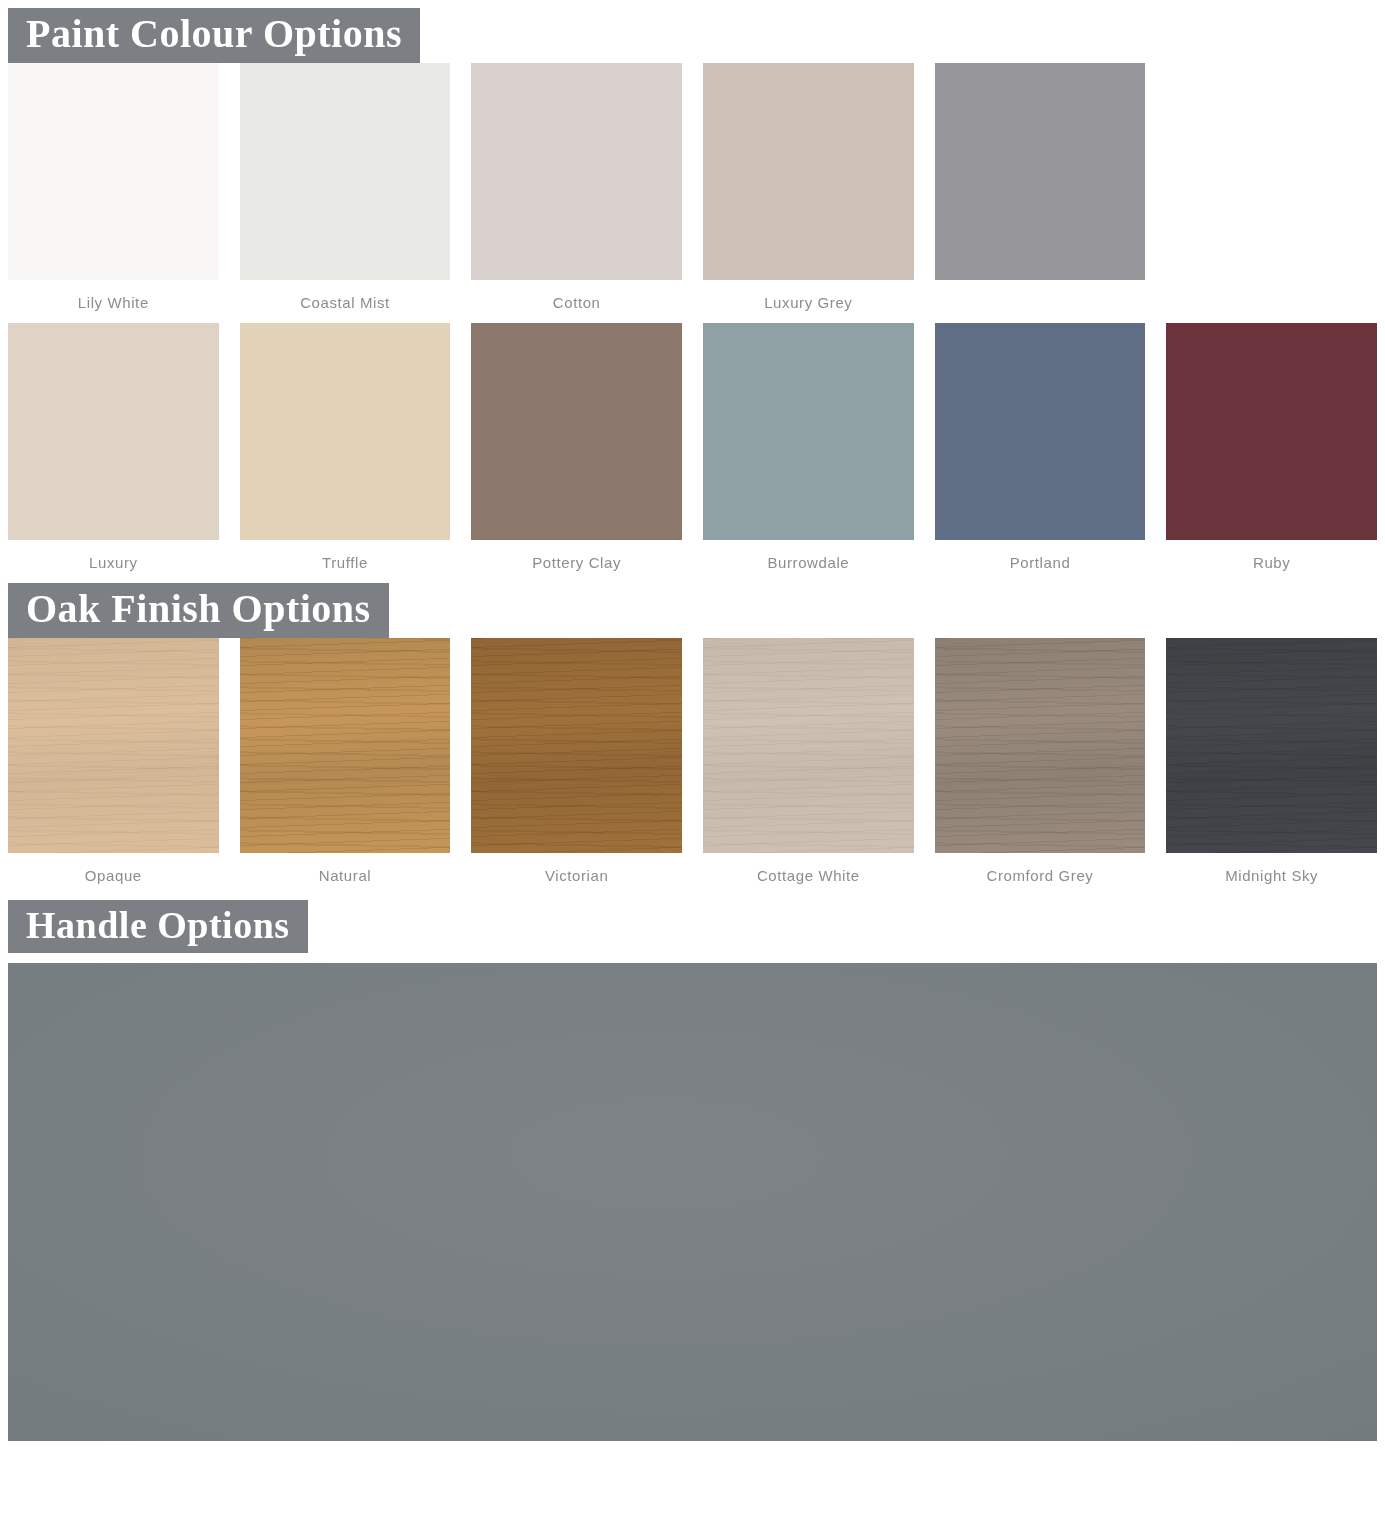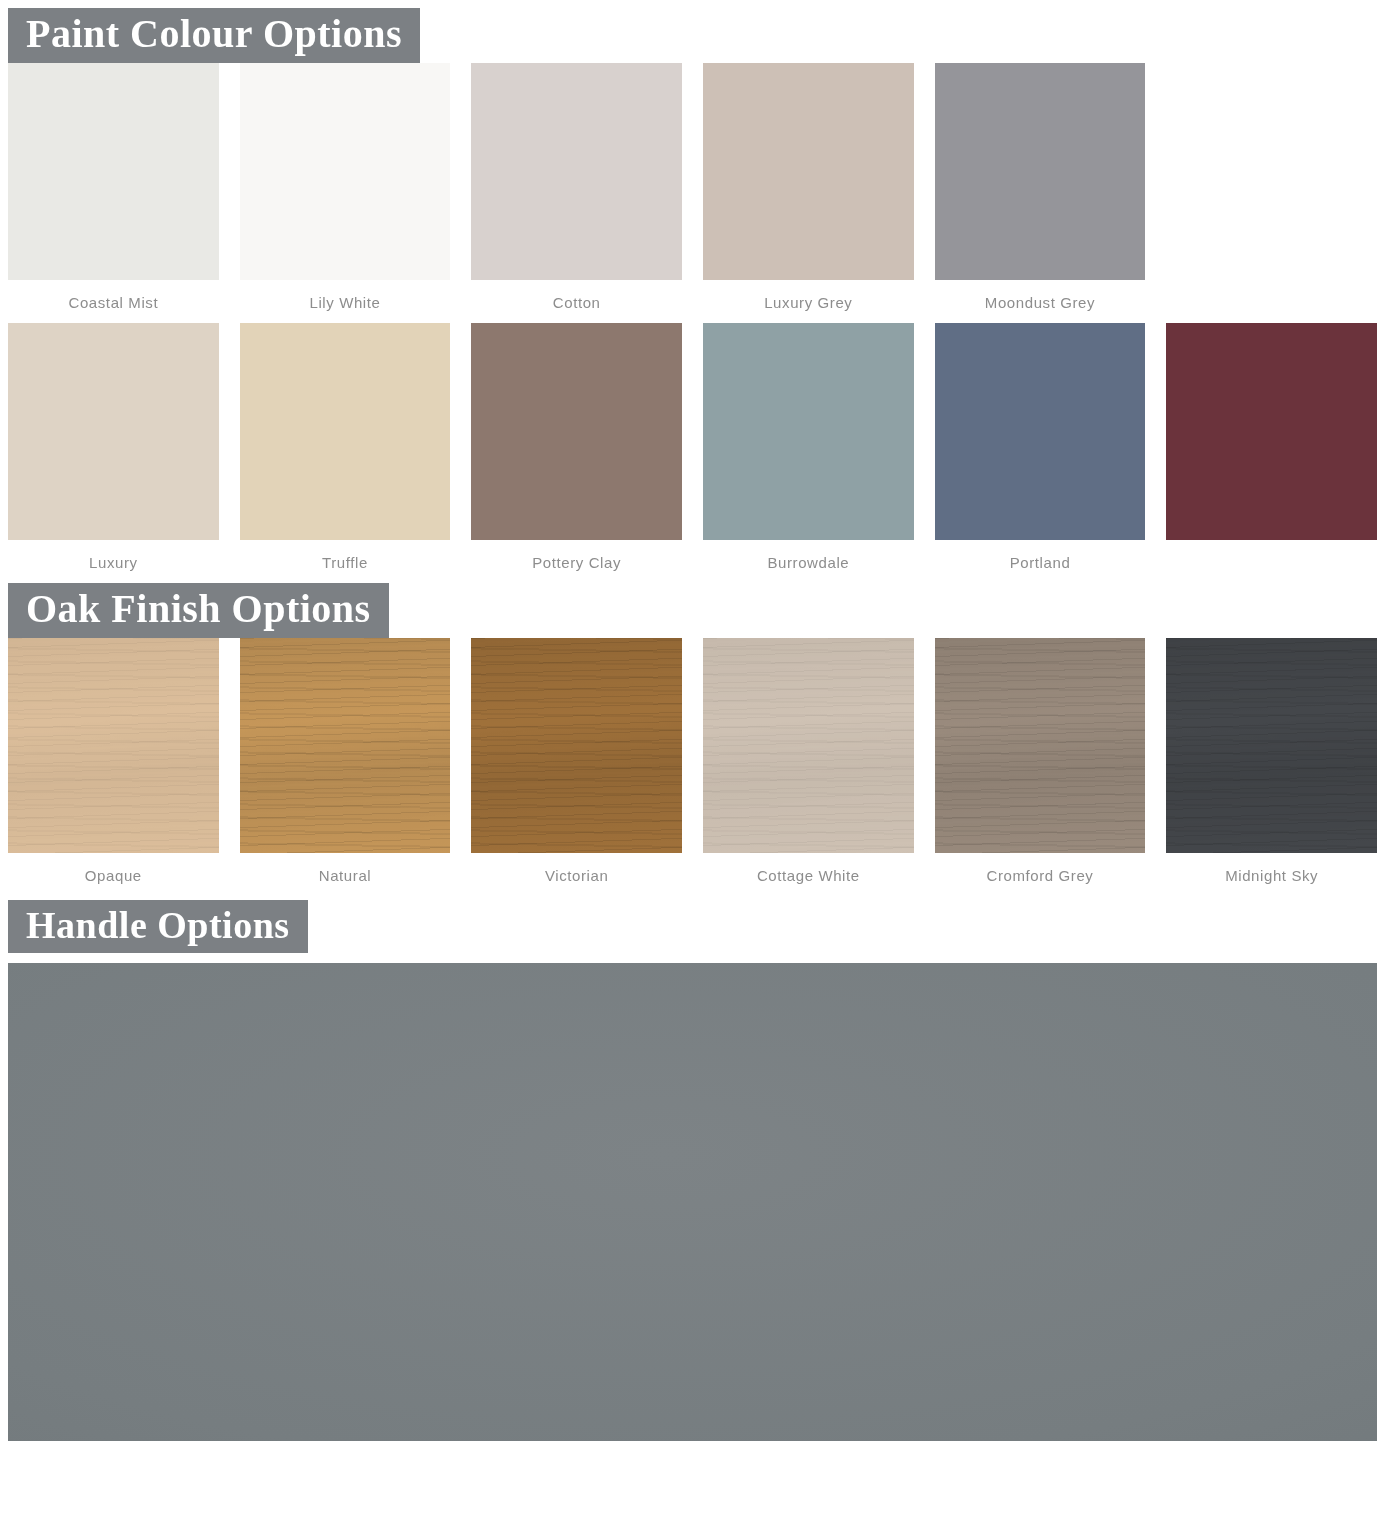--- a/index.html
+++ b/index.html
@@ -86,38 +86,37 @@
 </head>
 <body>
 
 <div class="page">
 
   <div>
     <h2 class="section-heading" id="heading-paint">Paint Colour Options</h2>
 
     <div class="swatch-grid paint" id="paint-row-1">
         <div class="swatch-cell">
+          <div class="swatch-chip" style="background: rgb(248, 247, 245);"></div>
+          <div class="swatch-label">Lily White</div>
+        </div>
+        <div class="swatch-cell">
           <div class="swatch-chip" style="background: rgb(233, 233, 229);"></div>
           <div class="swatch-label">Coastal Mist</div>
-        </div>
-        <div class="swatch-cell">
-          <div class="swatch-chip" style="background: rgb(248, 247, 245);"></div>
-          <div class="swatch-label">Lily White</div>
         </div>
         <div class="swatch-cell">
           <div class="swatch-chip" style="background: rgb(216, 209, 206);"></div>
           <div class="swatch-label">Cotton</div>
         </div>
         <div class="swatch-cell">
           <div class="swatch-chip" style="background: rgb(205, 192, 182);"></div>
           <div class="swatch-label">Luxury Grey</div>
         </div>
         <div class="swatch-cell">
           <div class="swatch-chip" style="background: rgb(149, 149, 154);"></div>
-          <div class="swatch-label">Moondust Grey</div>
         </div>
       </div>
     <div class="swatch-grid paint" id="paint-row-2">
         <div class="swatch-cell">
           <div class="swatch-chip" style="background: rgb(222, 211, 197);"></div>
           <div class="swatch-label">Luxury</div>
         </div>
         <div class="swatch-cell">
           <div class="swatch-chip" style="background: rgb(226, 211, 184);"></div>
           <div class="swatch-label">Truffle</div>
@@ -129,20 +128,21 @@
         <div class="swatch-cell">
           <div class="swatch-chip" style="background: rgb(143, 161, 165);"></div>
           <div class="swatch-label">Burrowdale</div>
         </div>
         <div class="swatch-cell">
           <div class="swatch-chip" style="background: rgb(96, 110, 133);"></div>
           <div class="swatch-label">Portland</div>
         </div>
         <div class="swatch-cell">
           <div class="swatch-chip" style="background: rgb(107, 51, 60);"></div>
+          <div class="swatch-label">Ruby</div>
         </div>
       </div>
   </div>
 
   <div>
     <h2 class="section-heading" id="heading-oak">Oak Finish Options</h2>
 
     <div class="swatch-grid oak" id="oak-row">
         <div class="swatch-cell">
           <div class="swatch-chip" style="background: rgb(220, 190, 155);">

